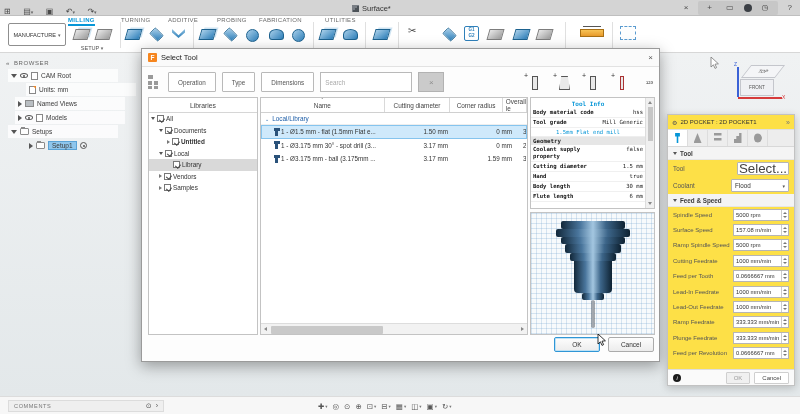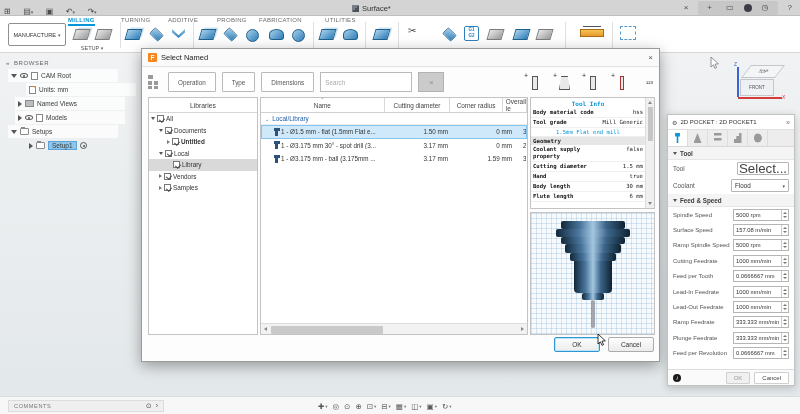--- a/index.html
+++ b/index.html
@@ -142,21 +142,21 @@
       repeating-linear-gradient(90deg, rgba(110,160,205,.25) 0 1px, transparent 1px 5px),
       #f7fafc; overflow:hidden; }
   .pv { position:absolute; left:50%; transform:translateX(-50%); background:linear-gradient(90deg,#12283a,#49759c 30%,#a3c6e0 50%,#3c6589 70%,#0e2232); border-radius:2px; }
 
   
   .dlg-btn { position:absolute; height:15px; font-size:6.5px; color:#333; background:linear-gradient(#fdfdfd,#ececec); border:1px solid #ababab; border-radius:2px; display:flex; align-items:center; justify-content:center; }
   #dlg-ok { left:412px; top:288px; width:46px; border:1px solid #2f96d6; box-shadow:0 0 0 1px #bfe2f5 inset; }
   #dlg-cancel { left:466px; top:288px; width:46px; }
 
   
-  #op-panel { position:absolute; left:667px; top:114px; width:128px; height:272px; background:#ffffff; border:1px solid #c2c2c2; box-shadow:0 2px 8px rgba(0,0,0,.2); font-size:6.3px; color:#444; }
+  #op-panel { position:absolute; left:667px; top:114px; width:128px; height:272px; background:#fde047; border:1px solid #c2c2c2; box-shadow:0 2px 8px rgba(0,0,0,.2); font-size:6.3px; color:#444; }
   #op-header { height:15px; display:flex; align-items:center; gap:3px; padding:0 4px; border-bottom:1px solid #e0e0e0; }
   #op-title { font-size:6px; color:#333; white-space:nowrap; overflow:hidden; }
   #op-expand { margin-left:auto; color:#777; font-size:7px; }
   #op-tabs { height:17px; display:flex; background:#ededed; border-bottom:1px solid #d8d8d8; }
   .op-tab { width:20px; display:flex; align-items:center; justify-content:center; border-right:1px solid #ddd; }
   .op-tab.active { background:#fff; }
   .pt { width:8px; height:10px; background:#9a9a9a; }
   .op-tab.active .pt { background:#0696d7; }
   .pt.t1 { clip-path:polygon(20% 0,80% 0,80% 35%,60% 35%,60% 100%,40% 100%,40% 35%,20% 35%); }
   .pt.t2 { clip-path:polygon(0 100%,50% 0,100% 100%); }
@@ -319,21 +319,21 @@
         <span>FRONT</span>
       </div>
     <div class="vc-xaxis"></div>
     <span class="vc-xlabel">X</span>
   </div>
 </div>
 
 <div id="dialog">
   <div id="dlg-titlebar">
     <span class="fusion-logo">F</span>
-    <span id="dlg-title">Select Named</span>
+    <span id="dlg-title">Select Tool</span>
     <span id="dlg-close">×</span>
   </div>
 
   <div id="dlg-filterrow">
     <span class="viewmode-ico"></span>
     <button class="filter-btn">Operation</button>
     <button class="filter-btn">Type</button>
     <button class="filter-btn">Dimensions</button>
     <input id="search-input" placeholder="Search" style="">
     <span id="search-clear">×</span>

